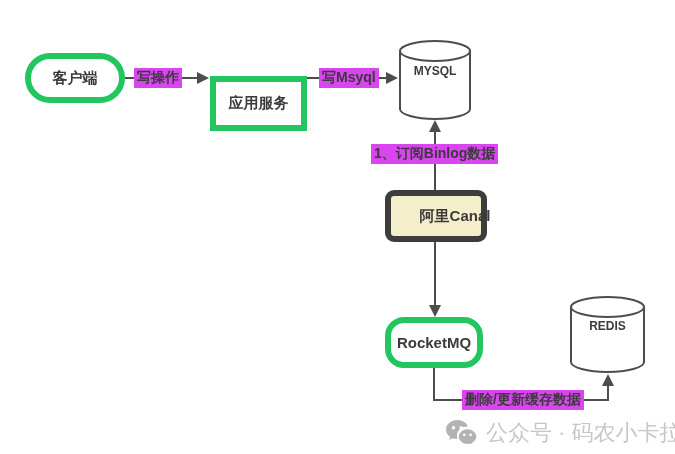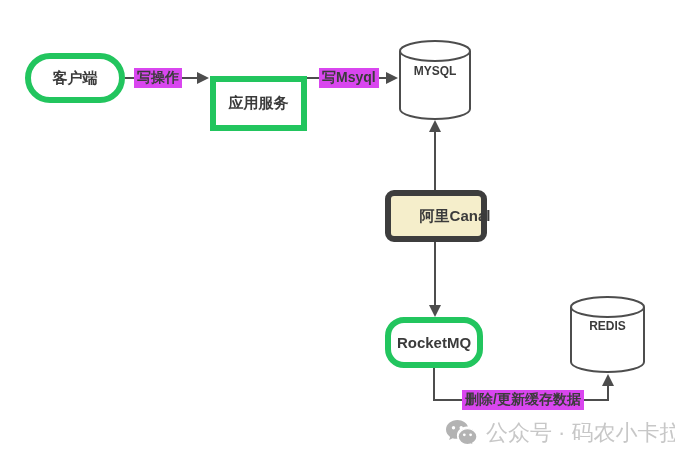--- a/index.html
+++ b/index.html
@@ -72,20 +72,21 @@
   <div class="cyl" style="left:399px; top:40px; width:72px; height:80px;">
     <svg width="72" height="80" viewBox="0 0 72 80">
       <path d="M1 11 A35 10 0 0 1 71 11 L71 69 A35 10 0 0 1 1 69 Z" fill="#ffffff" stroke="#4d4d4d" stroke-width="2"></path>
       <path d="M1 11 A35 10 0 0 0 71 11" fill="none" stroke="#4d4d4d" stroke-width="2"></path>
     </svg>
     <div class="cyl-label" style="top:24px;">MYSQL</div>
   </div>
 
   <div class="arrow arrow-up" style="left:429px; top:120px;"></div>
   <div class="vline" style="left:434px; top:131px; height:59px;"></div>
+  <div class="edge-label" style="left:371px; top:144px;">1、订阅Binlog数据</div>
 
   <div class="node rounded" style="left: 385px; top: 190px; width: 102px; height: 52px; border-color: rgb(61, 61, 61); background: rgb(245, 238, 203);">
     <span>阿里Canal</span>
   </div>
 
   <div class="vline" style="left:434px; top:242px; height:64px;"></div>
   <div class="arrow arrow-down" style="left:429px; top:305px;"></div>
 
   <div class="node" style="left:385px; top:317px; width:98px; height:51px;border-radius:19px;">
     <span>RocketMQ</span>

